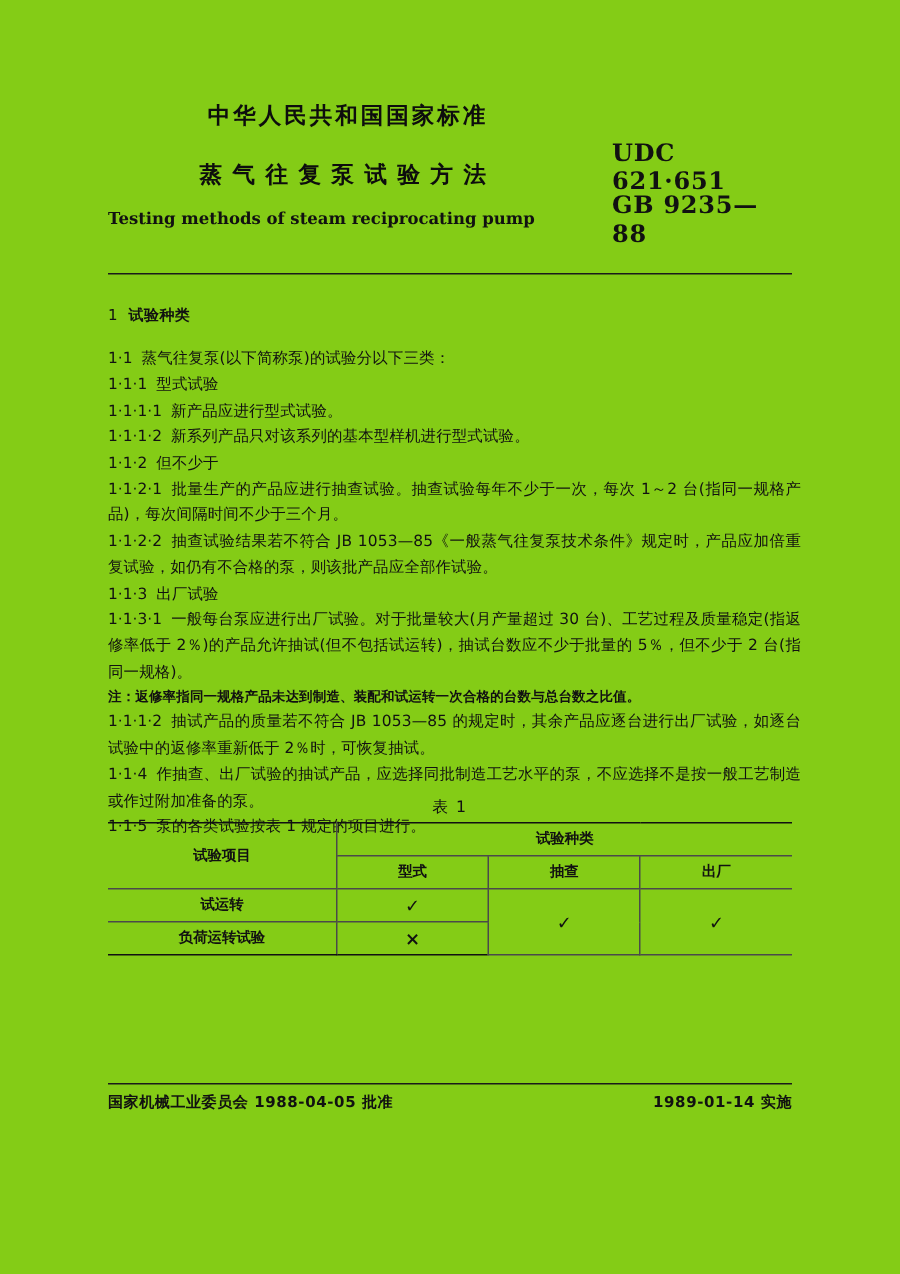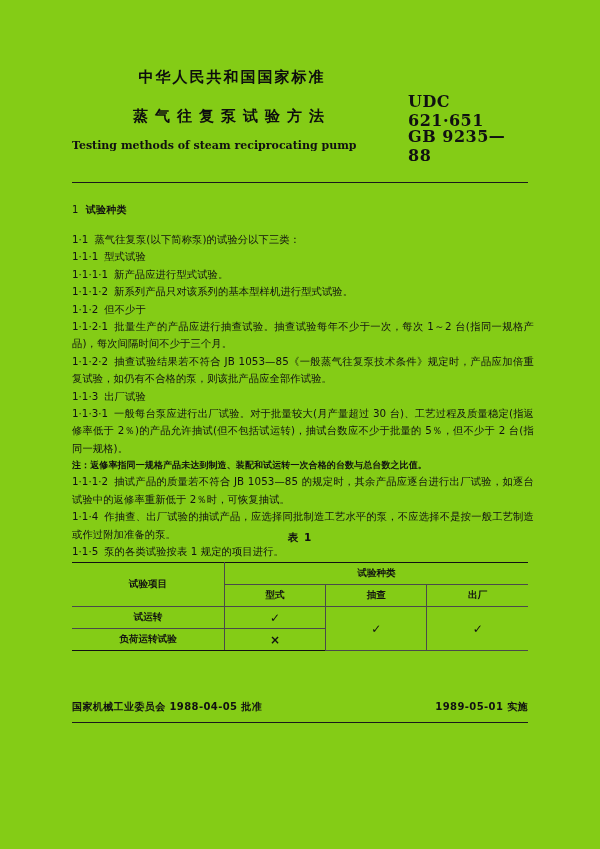--- a/index.html
+++ b/index.html
@@ -126,22 +126,22 @@
   
   .table-wrap {
     position: absolute;
     left: 72px;
     top: 531px;
     width: 456px;
   }
   .table-caption {
     text-align: center;
     font-size: 10.5px;
-    font-weight: bold;
-    margin-bottom: 17px;
+    font-weight: normal;
+    margin-bottom: 3px;
     letter-spacing: 1px;
   }
   table.t1 {
     border-collapse: collapse;
     width: 456px;
     font-size: 9.6px;
     table-layout: fixed;
   }
   table.t1 td, table.t1 th {
     border: 0.8px solid #4a4a4a;
@@ -166,21 +166,21 @@
     position: absolute;
     left: 72px;
     top: 722px;
     width: 456px;
     height: 0;
     border-top: 1.6px solid #1a1a1a;
   }
   .footer {
     position: absolute;
     left: 72px;
-    top: 700px;
+    top: 728px;
     width: 456px;
     display: flex;
     justify-content: space-between;
     font-size: 10px;
     font-weight: bold;
     letter-spacing: 0.4px;
   }
 </style>
 </head>
 <body>
@@ -267,16 +267,16 @@
           <td class="no-l outer-bot">负荷运转试验</td>
           <td class="mark outer-bot">×</td>
         </tr>
       </tbody>
     </table>
   </div>
 
   <div class="rule-bot"></div>
   <div class="footer">
     <span>国家机械工业委员会 1988-04-05 批准</span>
-    <span>1989-05-01 实施</span>
+    <span>1989-01-14 实施</span>
   </div>
 
 </div>
 
 </body></html>

